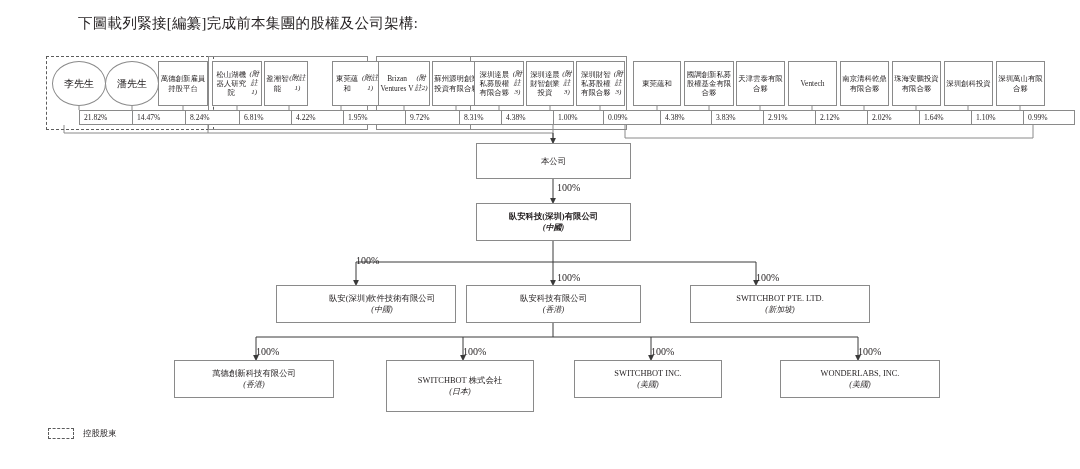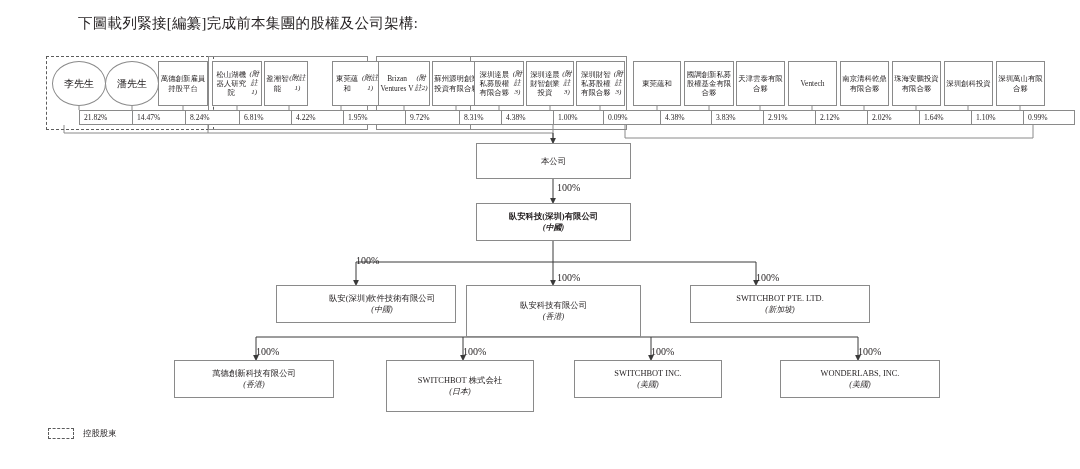--- a/index.html
+++ b/index.html
@@ -243,21 +243,21 @@
   <span class="sub"></span>
 </div>
 <div class="box" id="e-woan_sz" style="left: 476px; top: 203px; width: 155px; height: 38px; font-weight: bold;">
   <span class="nm">臥安科技(深圳)有限公司</span>
   <span class="sub">(中國)</span>
 </div>
 <div class="box" id="e-woan_software" style="left: 276px; top: 285px; width: 180px; height: 38px; padding-left: 32px;">
   <span class="nm">臥安(深圳)軟件技術有限公司</span>
   <span class="sub">(中國)</span>
 </div>
-<div class="box" id="e-woan_hk" style="left: 466px; top: 285px; width: 175px; height: 52px;">
+<div class="box" id="e-woan_hk" style="left: 466px; top: 285px; width: 175px; height: 38px;">
   <span class="nm">臥安科技有限公司</span>
   <span class="sub">(香港)</span>
 </div>
 <div class="box" id="e-switchbot_pte" style="left: 690px; top: 285px; width: 180px; height: 38px;">
   <span class="nm">SWITCHBOT PTE. LTD.</span>
   <span class="sub">(新加坡)</span>
 </div>
 <div class="box" id="e-wonder_hk" style="left: 174px; top: 360px; width: 160px; height: 38px;">
   <span class="nm">萬德創新科技有限公司</span>
   <span class="sub">(香港)</span>

